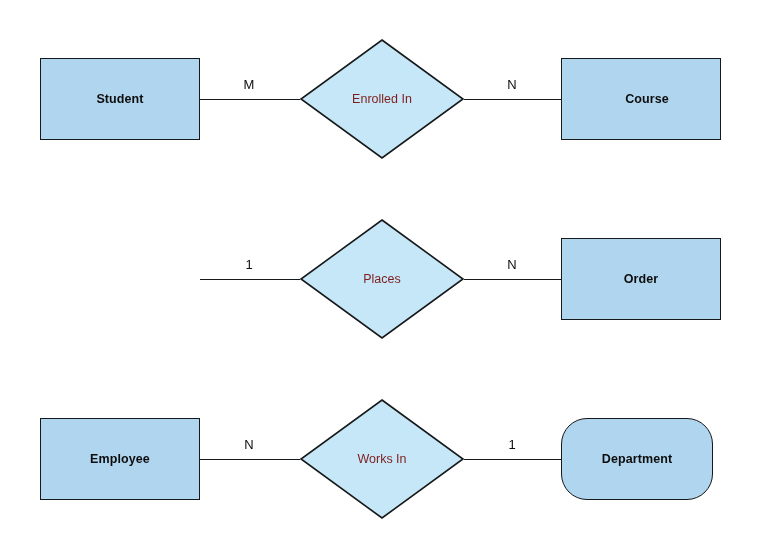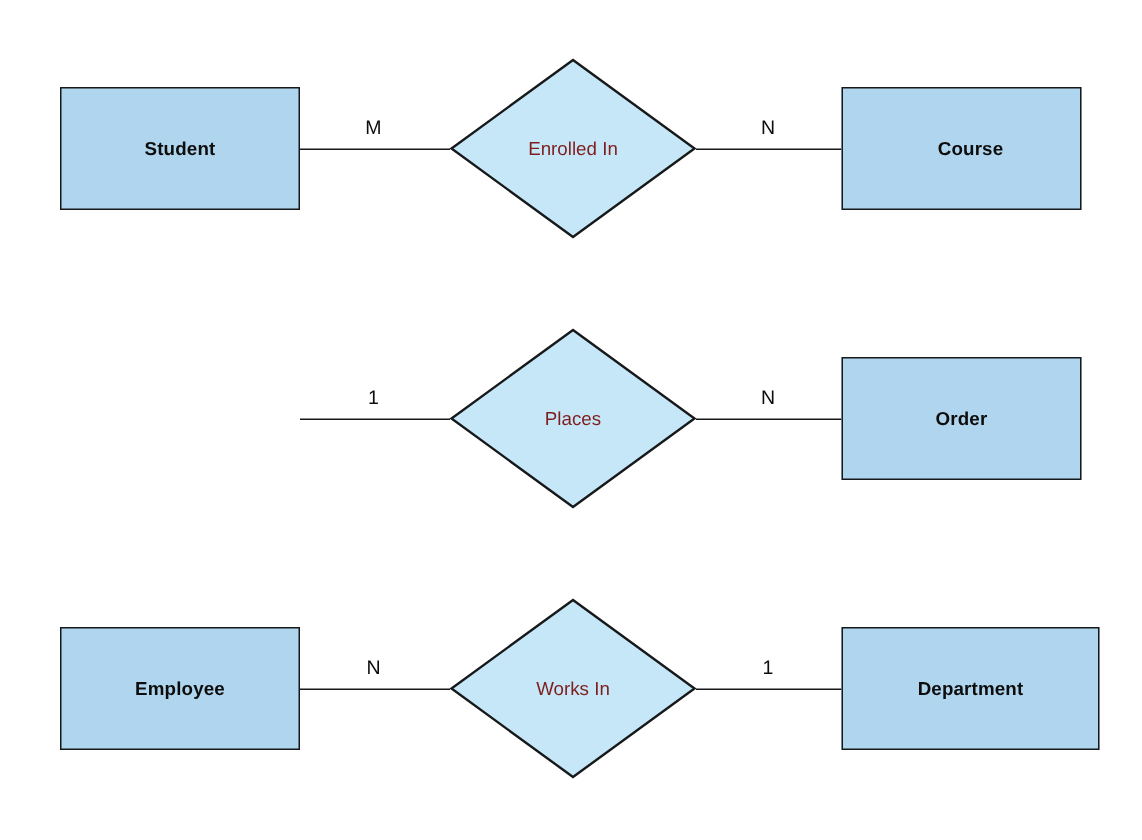--- a/index.html
+++ b/index.html
@@ -147,17 +147,17 @@
     </svg>
     <div class="rel-label">
       <span>Works In</span>
     </div>
   </div>
 
   <div class="connector" style="left:464px; top:459px; width:97px;"></div>
 
   <div class="cardinality" style="left:512px; top:452px;">1</div>
 
-  <div class="entity-rect" style="left:561px; top:418px; width:172px; height:82px;">
+  <div class="entity-rect" style="left:561px; top:418px; width:152px; height:82px;border-radius:26px;">
     <span class="entity-label">Department</span>
   </div>
 
 </div>
 
 </body></html>

